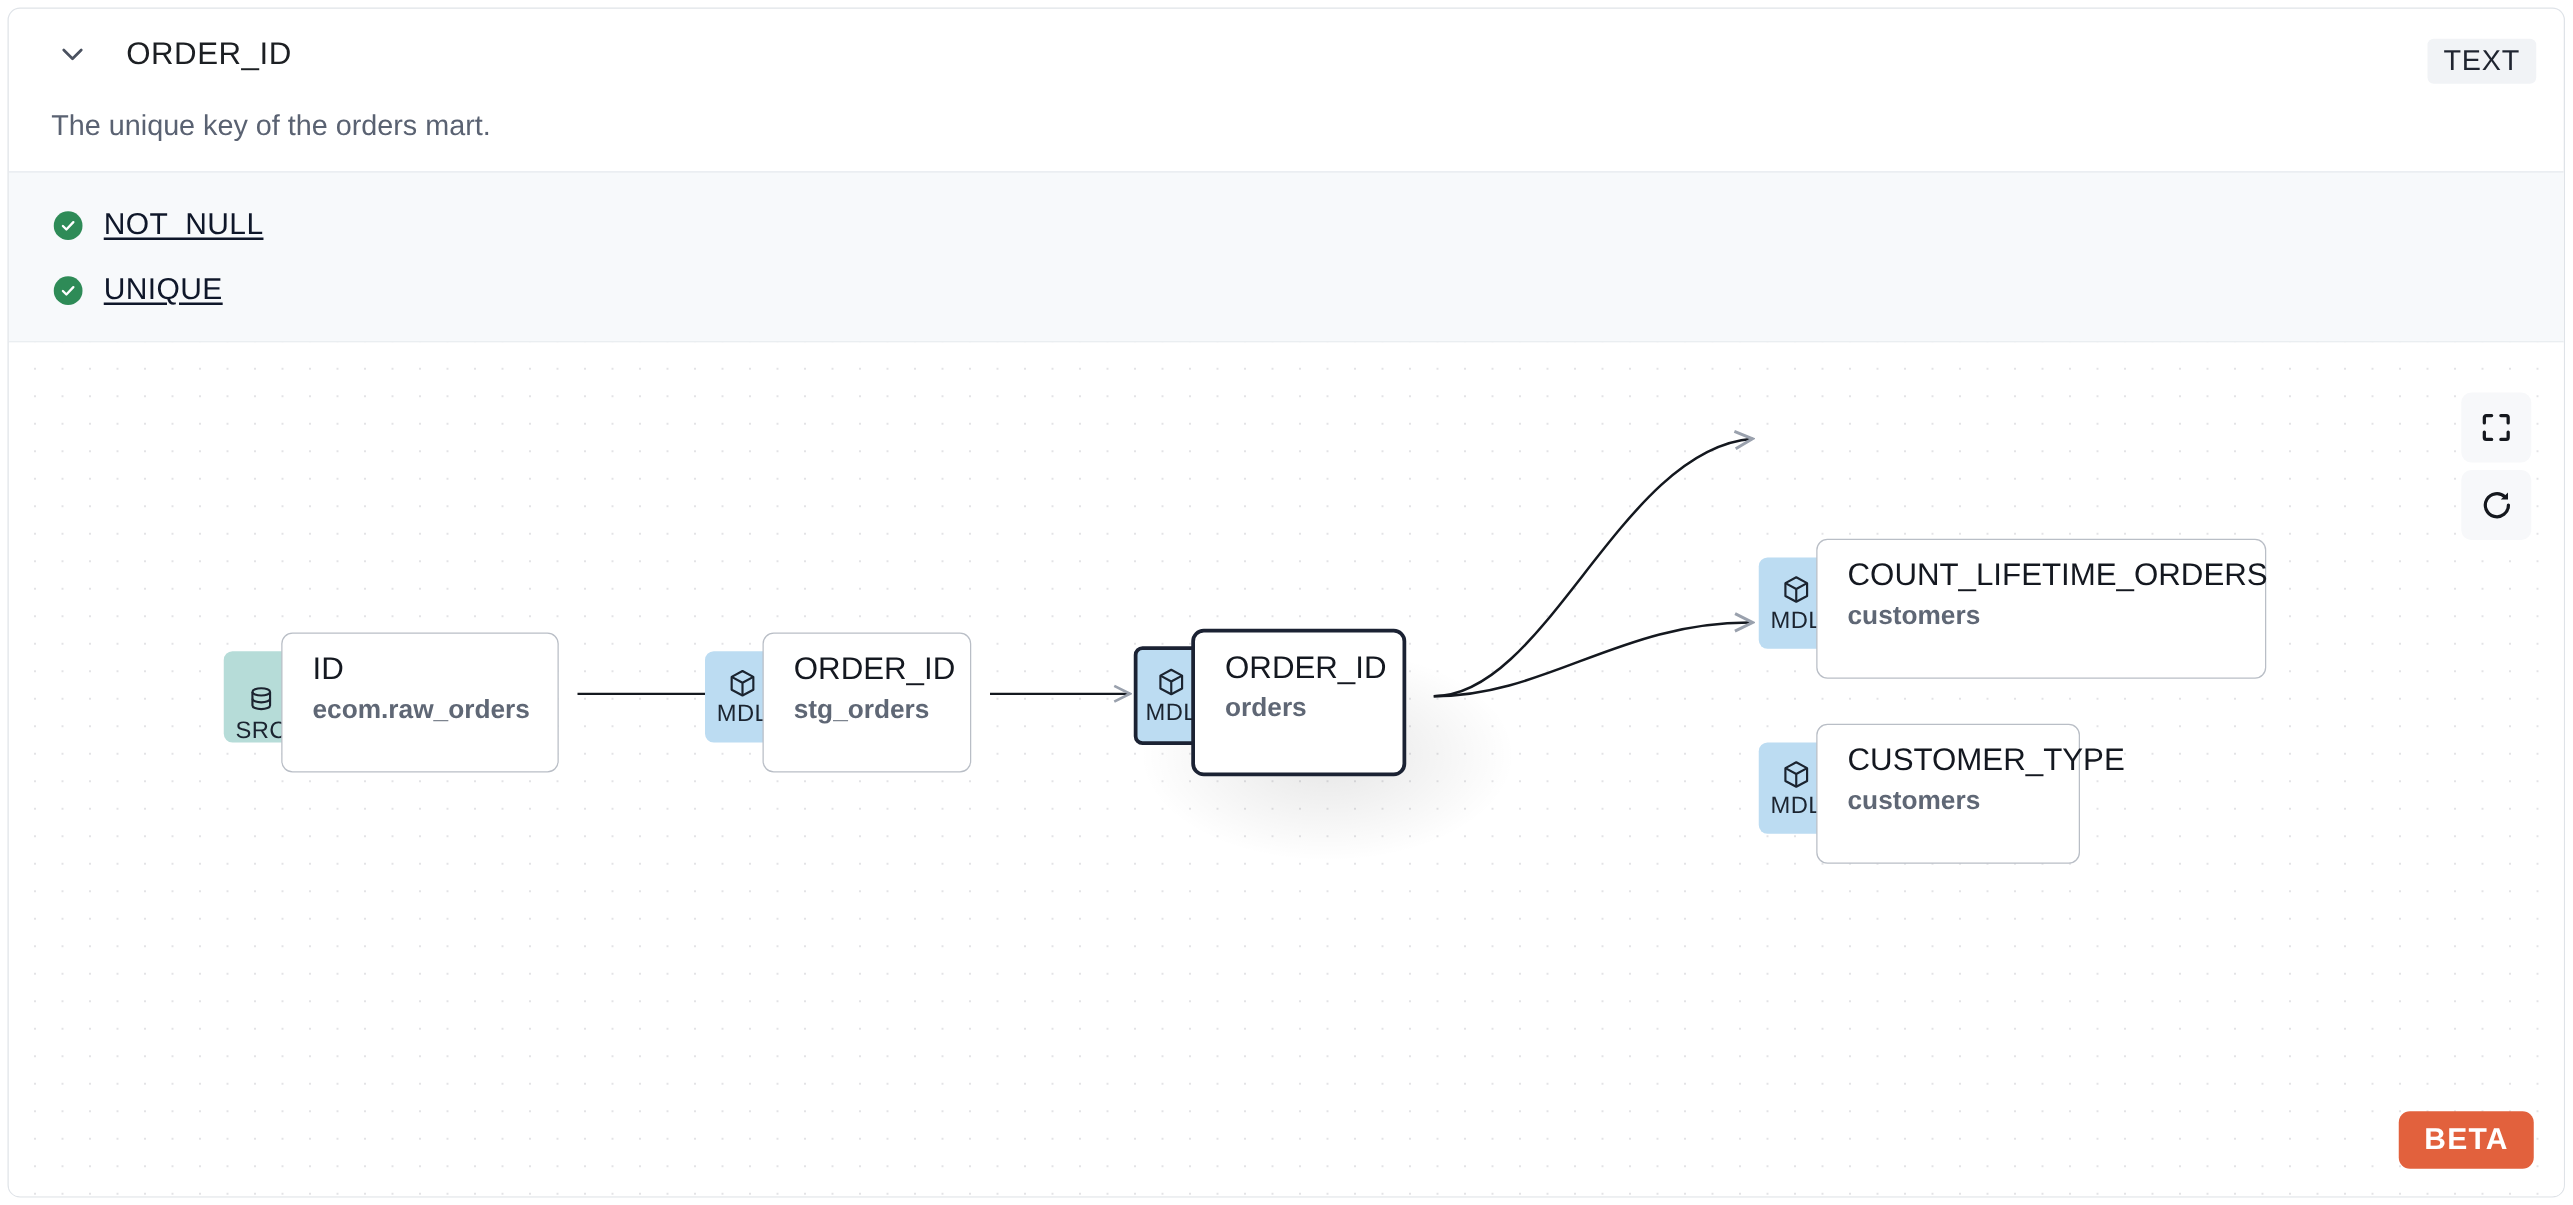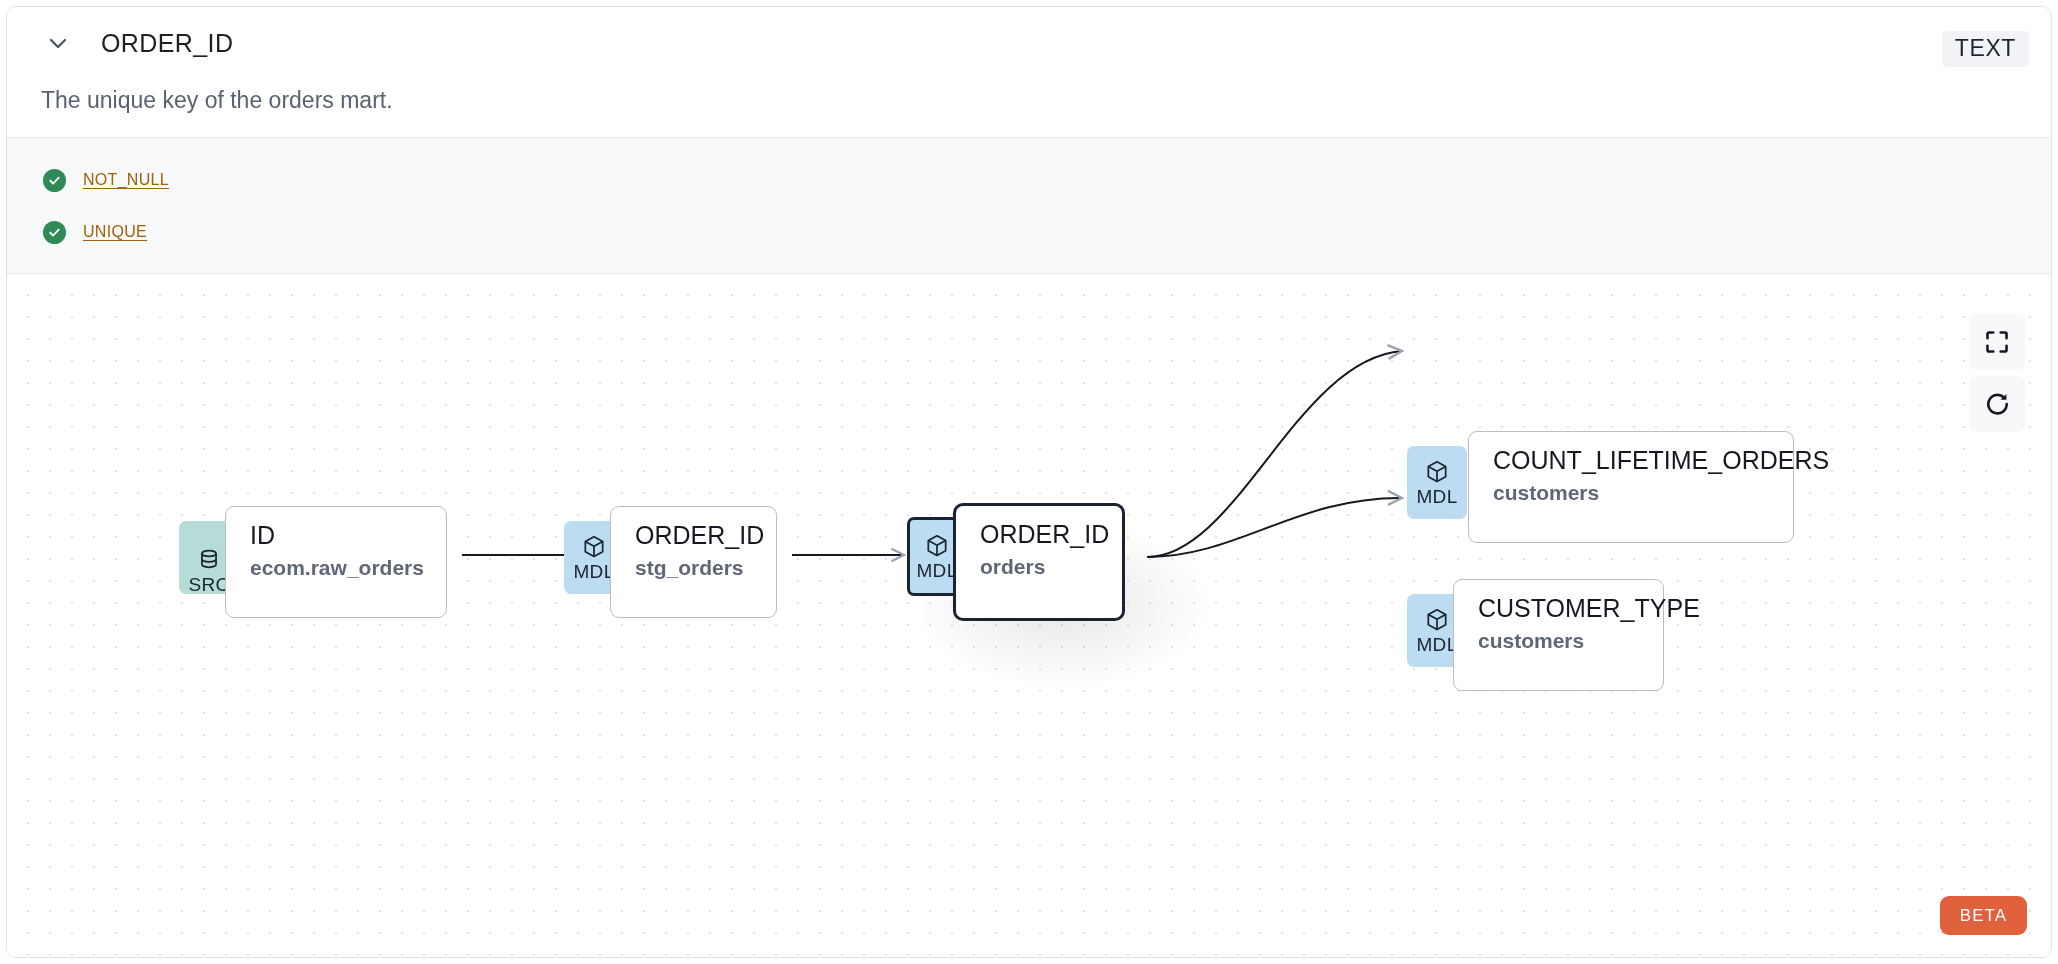--- a/index.html
+++ b/index.html
@@ -111,22 +111,22 @@
     border-radius: 50%;
     background: #2e8b57;
     display: flex;
     align-items: center;
     justify-content: center;
     flex: 0 0 auto;
   }
   .check-icon svg { display: block; }
   .test-link {
     margin-left: 17px;
-    font-size: 16px;
-    color: #a16207;
+    font-size: 24px;
+    color: #0f172a;
     text-decoration: underline;
     text-underline-offset: 3px;
     letter-spacing: 0.3px;
     cursor: pointer;
     white-space: nowrap;
   }
 
   
   .canvas {
     position: absolute;
@@ -237,22 +237,22 @@
     padding: 0;
   }
   .ctrl-btn svg { display: block; }
 
   .beta-badge {
     position: absolute;
     right: 26px;
     bottom: 24px;
     background: #e2613d;
     color: #ffffff;
-    font-size: 17px;
-    font-weight: normal;
+    font-size: 24px;
+    font-weight: bold;
     letter-spacing: 1px;
     padding: 11px 20px;
     border-radius: 9px;
     line-height: 1;
     z-index: 5;
     cursor: pointer;
   }
 </style>
 </head>
 <body>
@@ -368,21 +368,21 @@
       <div class="node" style="left:1400px; top:157px; width:380px; height:115px;">
         <div class="node-badge mdl" style="top:15px;">
           <span class="badge-icon">
             <svg width="26" height="26" viewBox="0 0 24 24" fill="none">
               <path d="M12 2.6l8 4.3v9.5l-8 4.3-8-4.3V6.9l8-4.3z" stroke="#1b2430" stroke-width="1.6" stroke-linejoin="round"></path>
               <path d="M4 6.9l8 4.4 8-4.4M12 11.3v9.4" stroke="#1b2430" stroke-width="1.6" stroke-linejoin="round"></path>
             </svg>
           </span>
           <span class="badge-label">MDL</span>
         </div>
-        <div class="node-body" style="left:46px; top:0; width:326px; height:112px;margin-left:15px;">
+        <div class="node-body" style="left:46px; top:0; width:360px; height:112px;">
           <div class="node-name">COUNT_LIFETIME_ORDERS</div>
           <div class="node-sub">customers</div>
         </div>
       </div>
 
       <div class="node" style="left:1400px; top:305px; width:270px; height:115px;">
         <div class="node-badge mdl" style="top:15px;">
           <span class="badge-icon">
             <svg width="26" height="26" viewBox="0 0 24 24" fill="none">
               <path d="M12 2.6l8 4.3v9.5l-8 4.3-8-4.3V6.9l8-4.3z" stroke="#1b2430" stroke-width="1.6" stroke-linejoin="round"></path>

